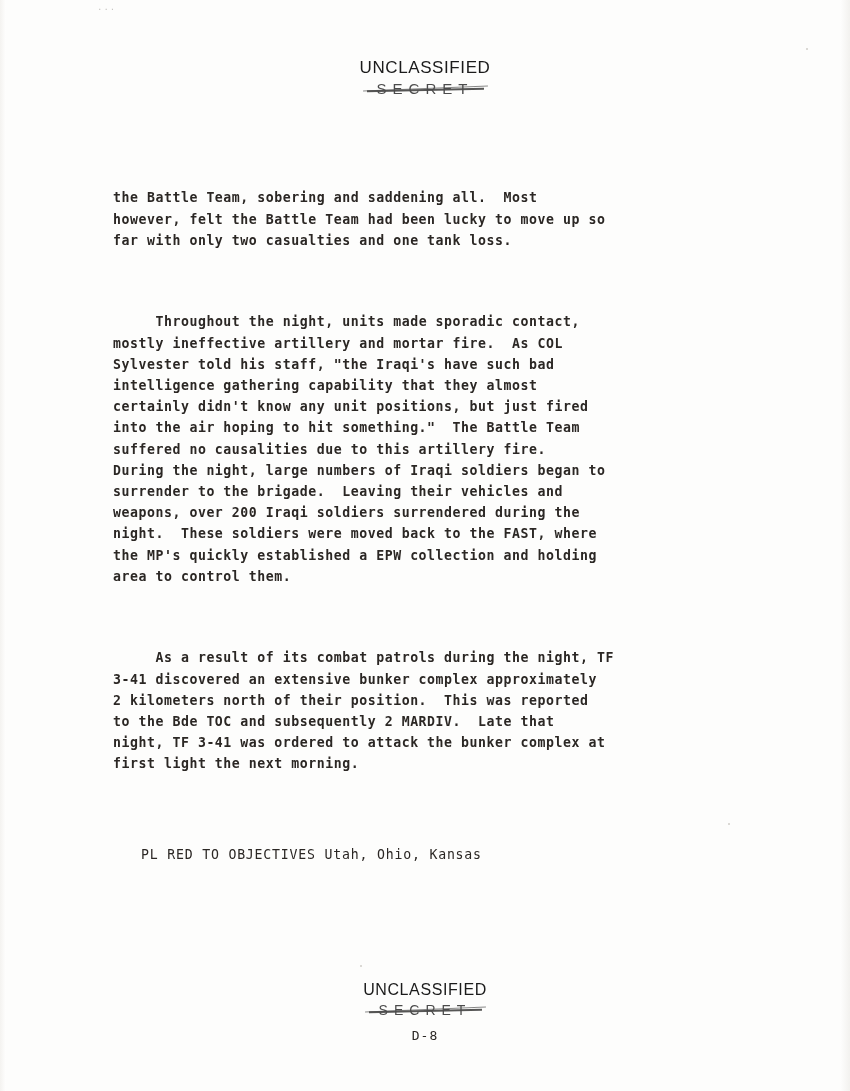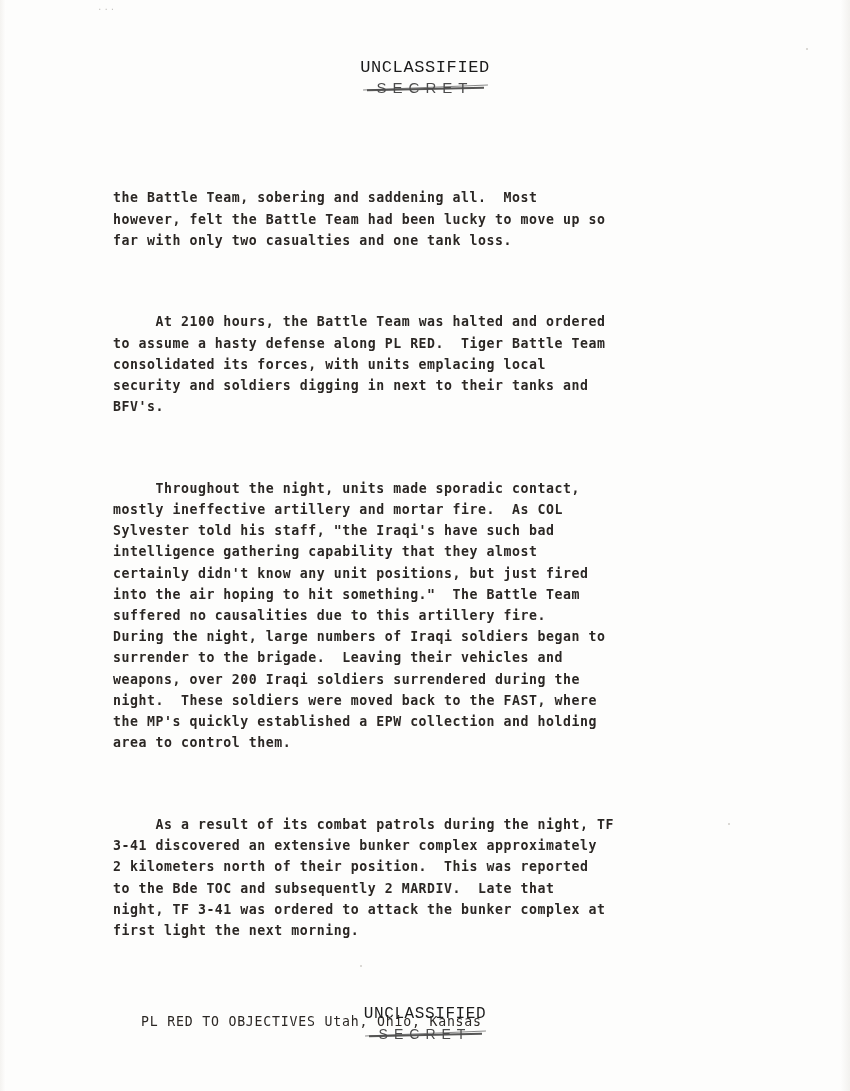--- a/index.html
+++ b/index.html
@@ -46,21 +46,21 @@
   }
 
   
   .header {
     position: absolute;
     left: 0; right: 0;
     top: 58px;
     text-align: center;
   }
   .stamp-label {
-    font-family: Liberation Mono, monospace;
+    font-family: Liberation Sans, sans-serif;
     font-size: 17px;
     letter-spacing: .6px;
     color: #1b1b1b;
   }
   .strike-word {
     position: relative;
     display: inline-block;
     margin-top: 2px;
     font-family: Liberation Sans, sans-serif;
     font-size: 15px;
@@ -152,25 +152,20 @@
 
   <div class="header">
     <div class="stamp-label">UNCLASSIFIED</div>
     <div class="strike-word">SECRET</div>
   </div>
 
   <div class="body-text">
     <p class="para">the Battle Team, sobering and saddening all.  Most
 however, felt the Battle Team had been lucky to move up so
 far with only two casualties and one tank loss.</p>
-    <p class="para">     At 2100 hours, the Battle Team was halted and ordered
-to assume a hasty defense along PL RED.  Tiger Battle Team
-consolidated its forces, with units emplacing local
-security and soldiers digging in next to their tanks and
-BFV's.</p>
     <p class="para">     Throughout the night, units made sporadic contact,
 mostly ineffective artillery and mortar fire.  As COL
 Sylvester told his staff, "the Iraqi's have such bad
 intelligence gathering capability that they almost
 certainly didn't know any unit positions, but just fired
 into the air hoping to hit something."  The Battle Team
 suffered no causalities due to this artillery fire.
 During the night, large numbers of Iraqi soldiers began to
 surrender to the brigade.  Leaving their vehicles and
 weapons, over 200 Iraqi soldiers surrendered during the
@@ -184,15 +179,16 @@
 night, TF 3-41 was ordered to attack the bunker complex at
 first light the next morning.</p>
     <p class="section-heading">PL RED TO OBJECTIVES Utah, Ohio, Kansas</p>
     
     
   </div>
 
   <div class="footer">
     <div class="stamp-label">UNCLASSIFIED</div>
     <div class="strike-word">SECRET</div>
+    <div class="page-number">D-8</div>
   </div>
 
 </div>
 
 </body></html>

